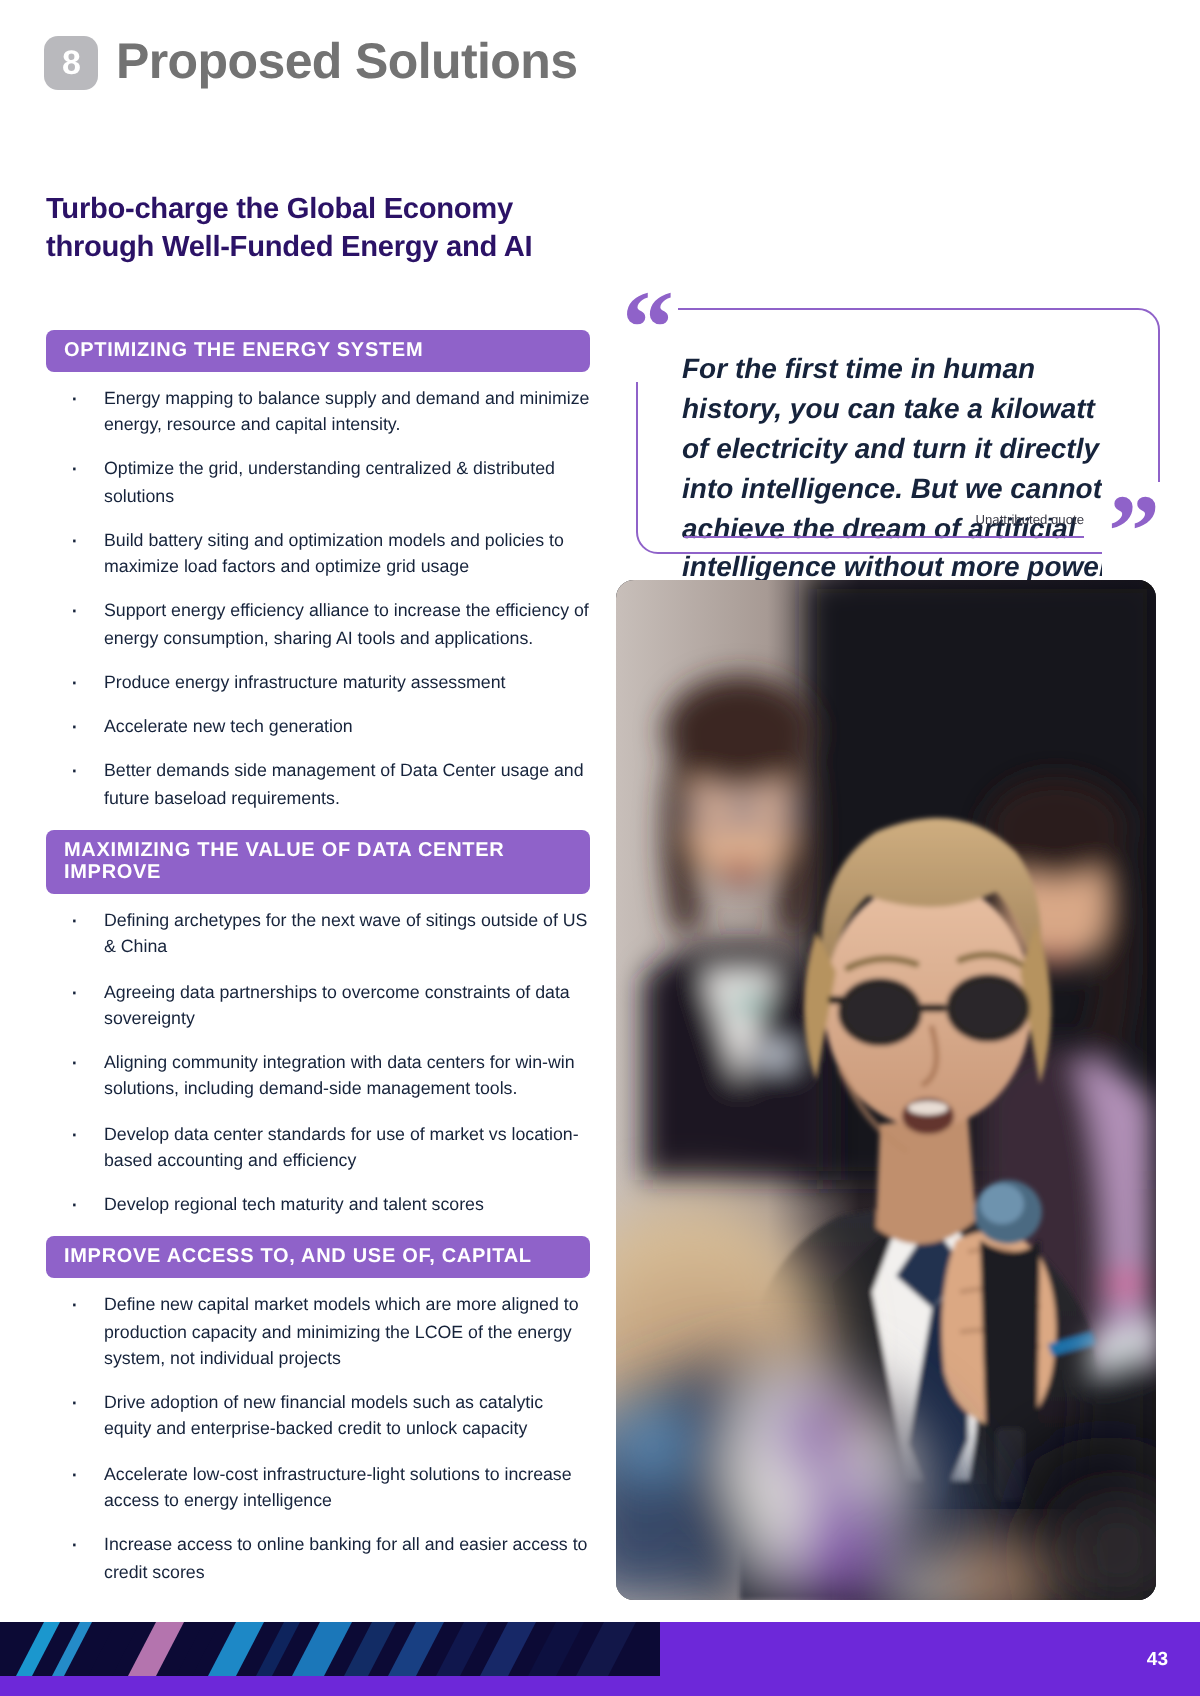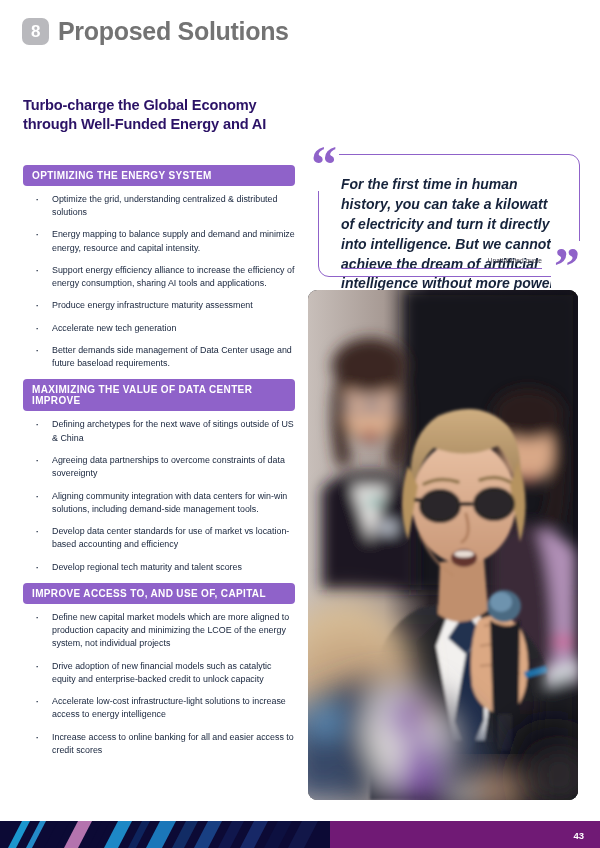--- a/index.html
+++ b/index.html
@@ -200,22 +200,22 @@
   }
 
   .photo svg { display: block; width: 100%; height: 100%; }
 
   
   .footer {
     position: absolute;
     left: 0;
     bottom: 0;
     width: 600px;
-    height: 27px;
-    background: #701a75;
+    height: 37px;
+    background: #6d28d9;
     overflow: hidden;
   }
 
   .footer-stripes {
     position: absolute;
     left: 0;
     top: 0;
     width: 330px;
     height: 27px;
   }
@@ -240,22 +240,23 @@
     <div class="header-title">Proposed Solutions</div>
   </div>
 
   <div class="left-col">
 
     <div class="deck-title">Turbo-charge the Global Economy through Well-Funded Energy and AI</div>
 
     <div class="group">
       <div class="group-header">OPTIMIZING THE ENERGY SYSTEM</div>
       <ul class="bullets">
+        <li>Energy mapping to balance supply and demand and minimize energy, resource and capital intensity.</li>
         <li>Optimize the grid, understanding centralized &amp; distributed solutions</li>
-        <li>Energy mapping to balance supply and demand and minimize energy, resource and capital intensity.</li>
+        <li>Build battery siting and optimization models and policies to maximize load factors and optimize grid usage</li>
         <li>Support energy efficiency alliance to increase the efficiency of energy consumption, sharing AI tools and applications.</li>
         <li>Produce energy infrastructure maturity assessment</li>
         <li>Accelerate new tech generation</li>
         <li>Better demands side management of Data Center usage and future baseload requirements.</li>
       </ul>
     </div>
 
     <div class="group">
       <div class="group-header">MAXIMIZING THE VALUE OF DATA CENTER IMPROVE</div>
       <ul class="bullets">

